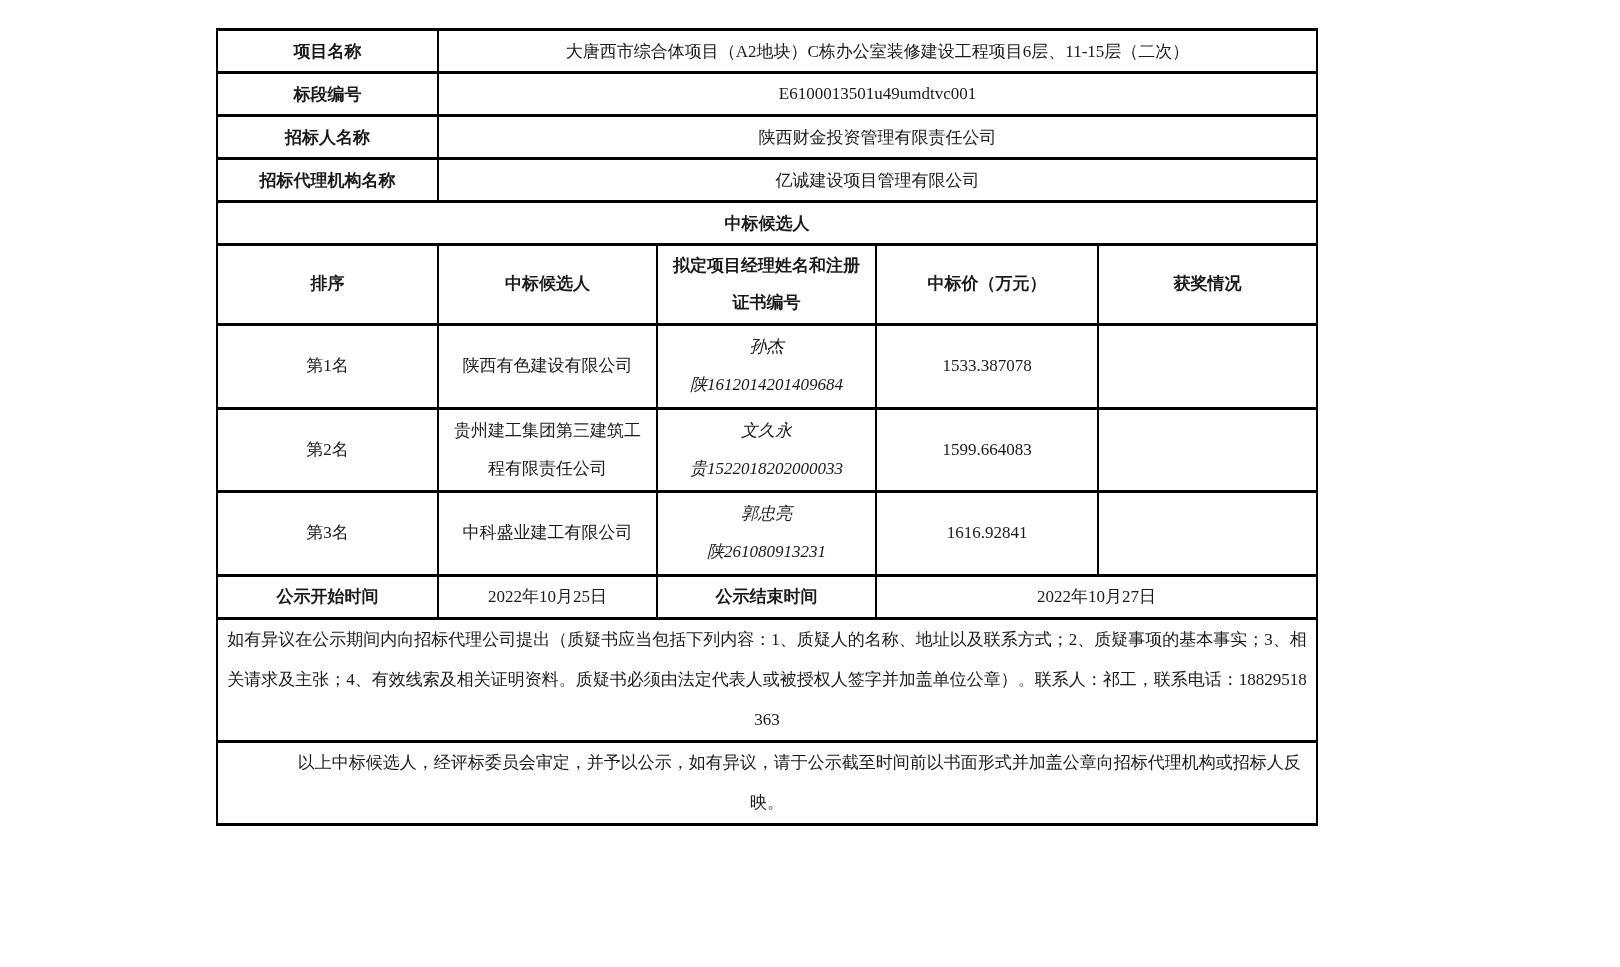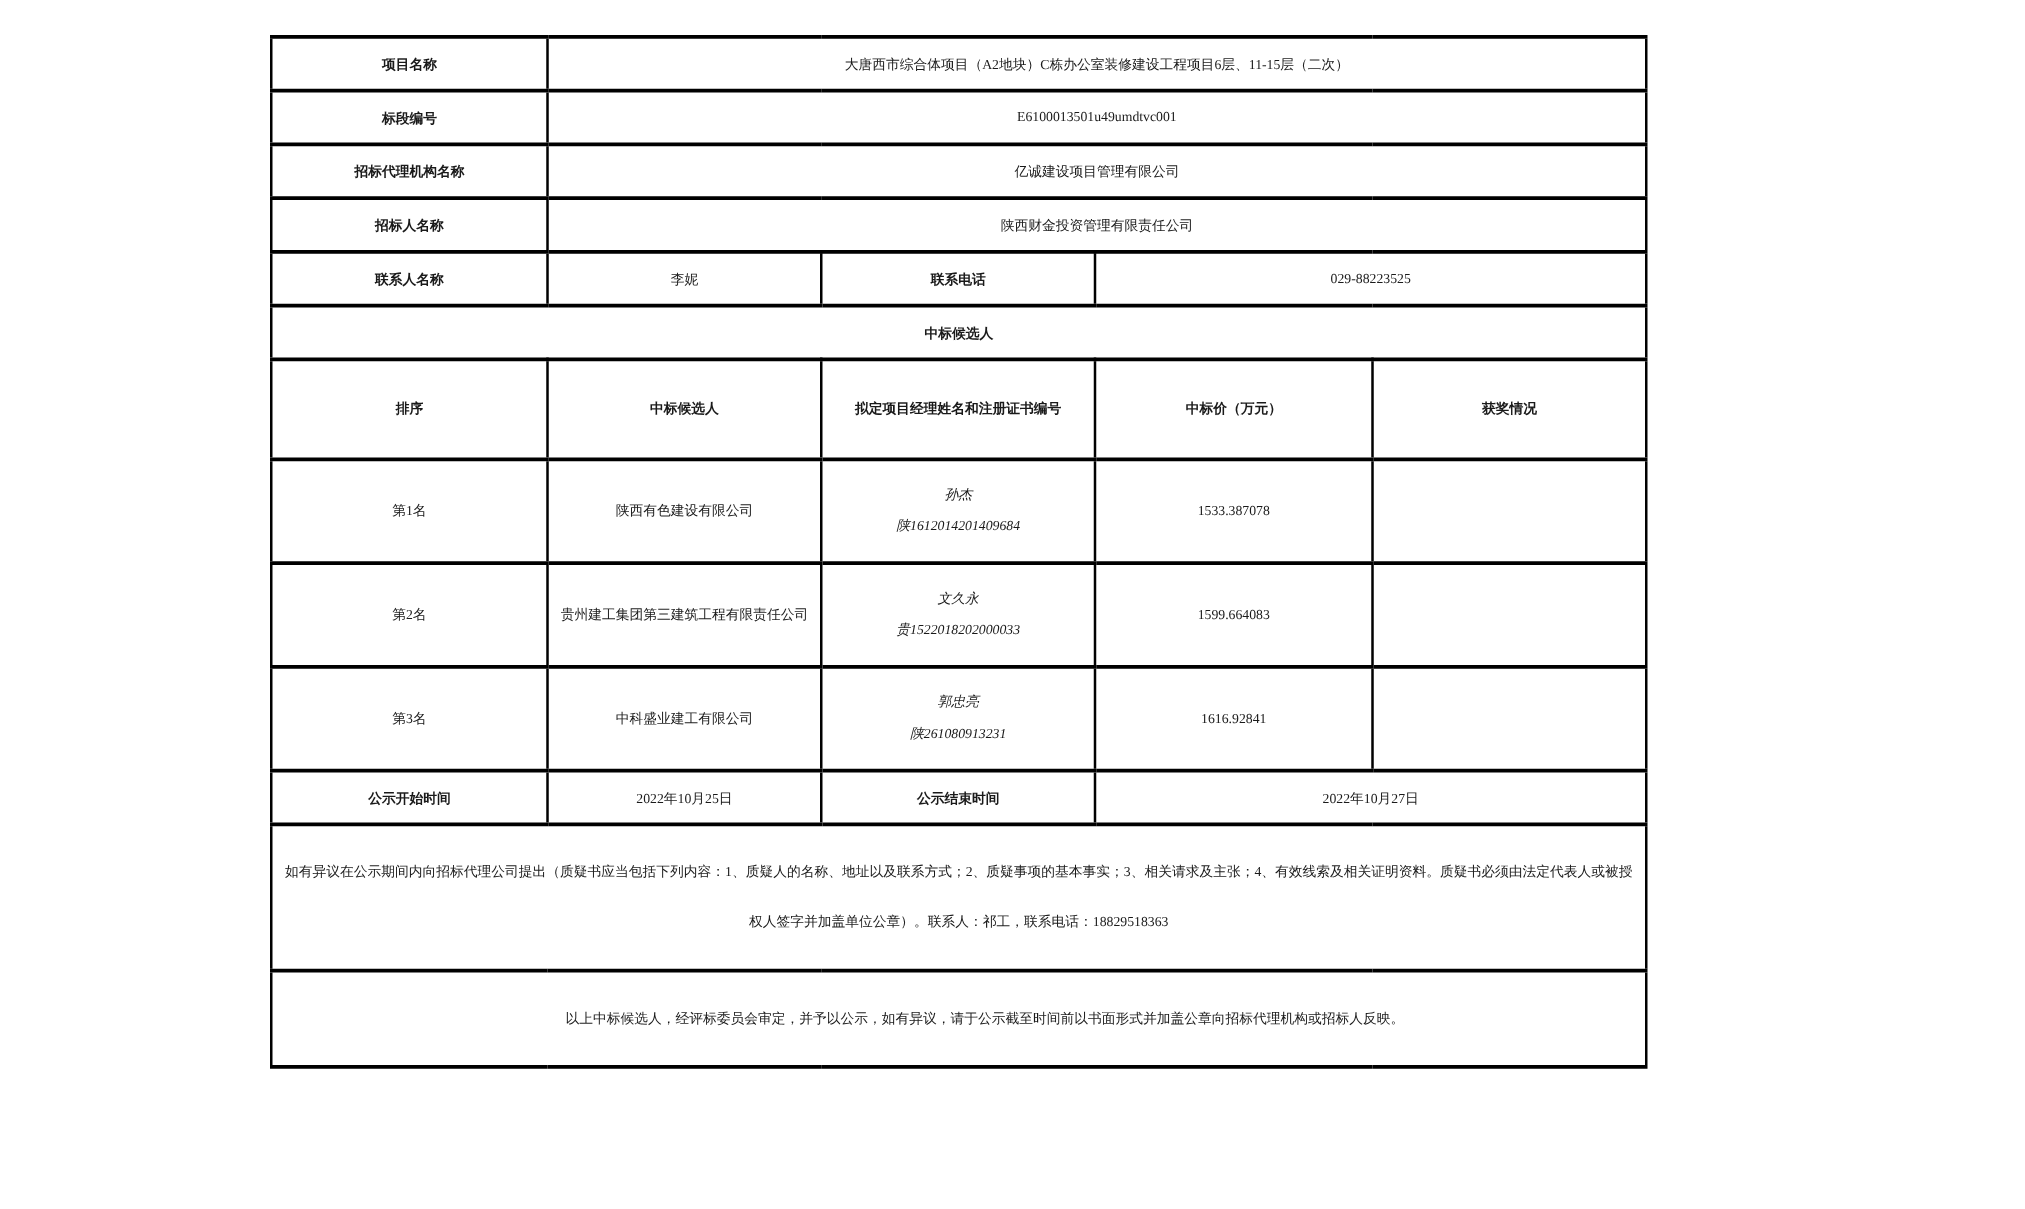--- a/index.html
+++ b/index.html
@@ -18,21 +18,21 @@
     width: 1100px;
     margin: 28px 0 0 216px;
   }
   .doc-table td {
     border-left: 2px solid #000;
     border-right: 2px solid #000;
     border-top: 3px solid #000;
     border-bottom: 3px solid #000;
     text-align: center;
     vertical-align: middle;
-    font-size: 11px;
+    font-size: 17px;
     padding: 2px 8px;
     word-break: break-all;
   }
   .lbl { font-weight: bold; }
   .val { font-weight: normal; }
   .r-s td { height: 36px; }
   .r-title td { height: 36px; }
   .r-h td { height: 73px; line-height: 2.15; }
   .r-c td { height: 76px; line-height: 2.25; }
   .r-notice td, .r-close td {
@@ -62,35 +62,29 @@
     <td class="lbl">项目名称</td>
     <td class="val" colspan="4">大唐西市综合体项目（A2地块）C栋办公室装修建设工程项目6层、11-15层（二次）</td>
   </tr>
 
   <tr class="r-s">
     <td class="lbl">标段编号</td>
     <td class="val" colspan="4">E6100013501u49umdtvc001</td>
   </tr>
 
   <tr class="r-s">
-    <td class="lbl">招标代理机构名称</td>
-    <td class="val" colspan="4">亿诚建设项目管理有限公司</td>
-  </tr>
-
-  <tr class="r-s">
     <td class="lbl">招标人名称</td>
     <td class="val" colspan="4">陕西财金投资管理有限责任公司</td>
   </tr>
 
   <tr class="r-s">
-    <td class="lbl">联系人名称</td>
-    <td class="val">李妮</td>
-    <td class="lbl">联系电话</td>
-    <td class="val" colspan="2">029-88223525</td>
+    <td class="lbl">招标代理机构名称</td>
+    <td class="val" colspan="4">亿诚建设项目管理有限公司</td>
   </tr>
+
 
 
   <tr class="r-title">
     <td class="lbl" colspan="5">中标候选人</td>
   </tr>
 
   <tr class="r-h">
     <td class="lbl">排序</td>
     <td class="lbl">中标候选人</td>
     <td class="lbl">拟定项目经理姓名和注册证书编号</td>

